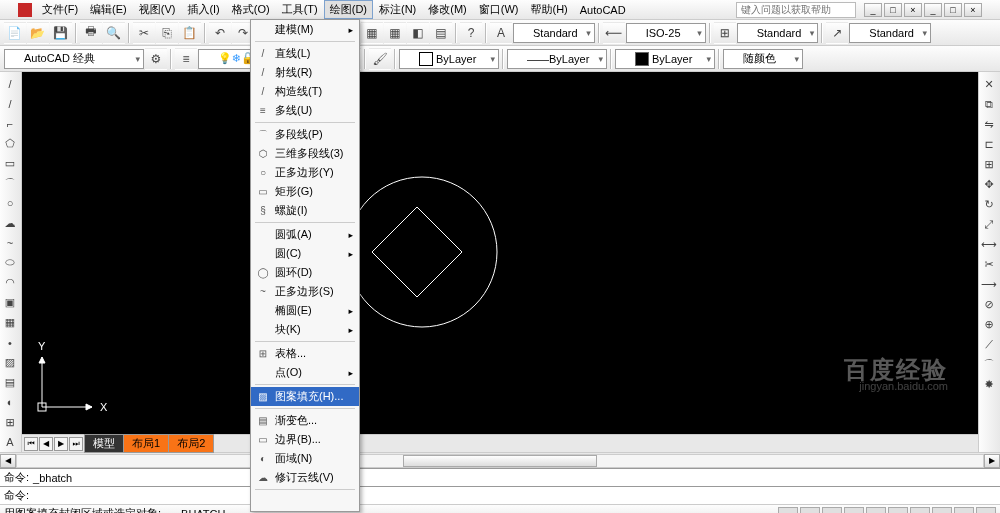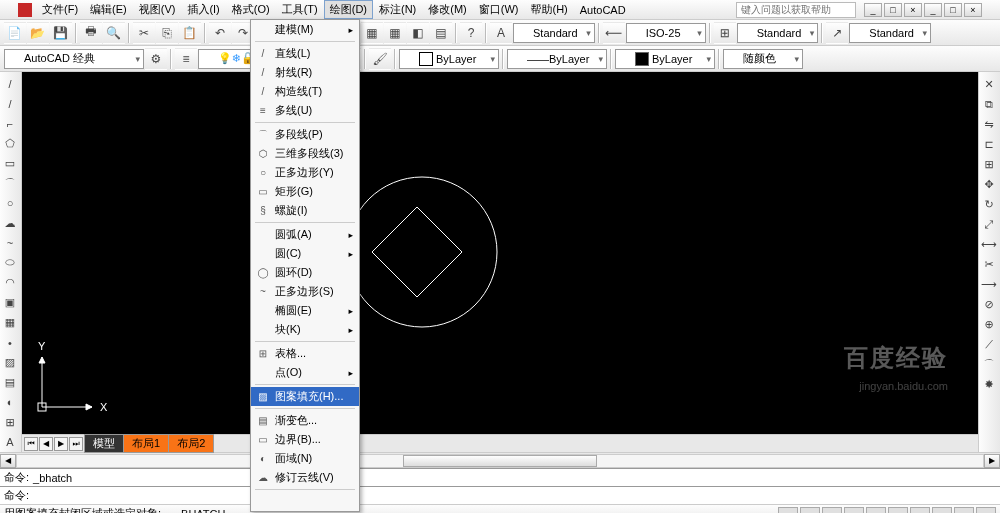--- a/index.html
+++ b/index.html
@@ -50,21 +50,21 @@
 .hscroll .sbtn { width: 16px; height: 14px; background: linear-gradient(#fefefe,#ddd); border: 1px solid #aaa; text-align: center; font-size: 8px; line-height: 12px; }
 
 .cmdline { height: 18px; background: #fff; border-top: 1px solid #999; display: flex; align-items: center; padding: 0 4px; font-family: monospace; font-size: 11px; }
 .cmdline .prompt { margin-right: 4px; }
 .cmdline input { border: none; flex: 1; font-family: monospace; font-size: 11px; outline: none; }
 
 .statusbar { height: 18px; background: linear-gradient(#fdfdfd,#e8e8e8); border-top: 1px solid #ccc; display: flex; align-items: center; padding: 0 4px; font-size: 11px; }
 .statusbar .sright { margin-left: auto; display: flex; gap: 2px; }
 .statusbar .sbtn2 { width: 20px; height: 14px; background: #e0e0e0; border: 1px solid #aaa; }
 
-.watermark { position: absolute; right: 30px; bottom: 60px; color: rgba(255,255,255,.35); font-size: 24px; font-weight: bold; pointer-events: none; letter-spacing: 2px; }
+.watermark { position: absolute; right: 30px; bottom: 48px; color: rgba(255,255,255,.35); font-size: 24px; font-weight: bold; pointer-events: none; letter-spacing: 2px; }
 .watermark2 { position: absolute; right: 30px; bottom: 42px; color: rgba(255,255,255,.25); font-size: 11px; pointer-events: none; }
 </style>
 </head>
 <body>
 
 <div class="menubar">
   <div class="logo"></div>
   <div class="mitem">文件(F)</div>
   <div class="mitem">编辑(E)</div>
   <div class="mitem">视图(V)</div>

